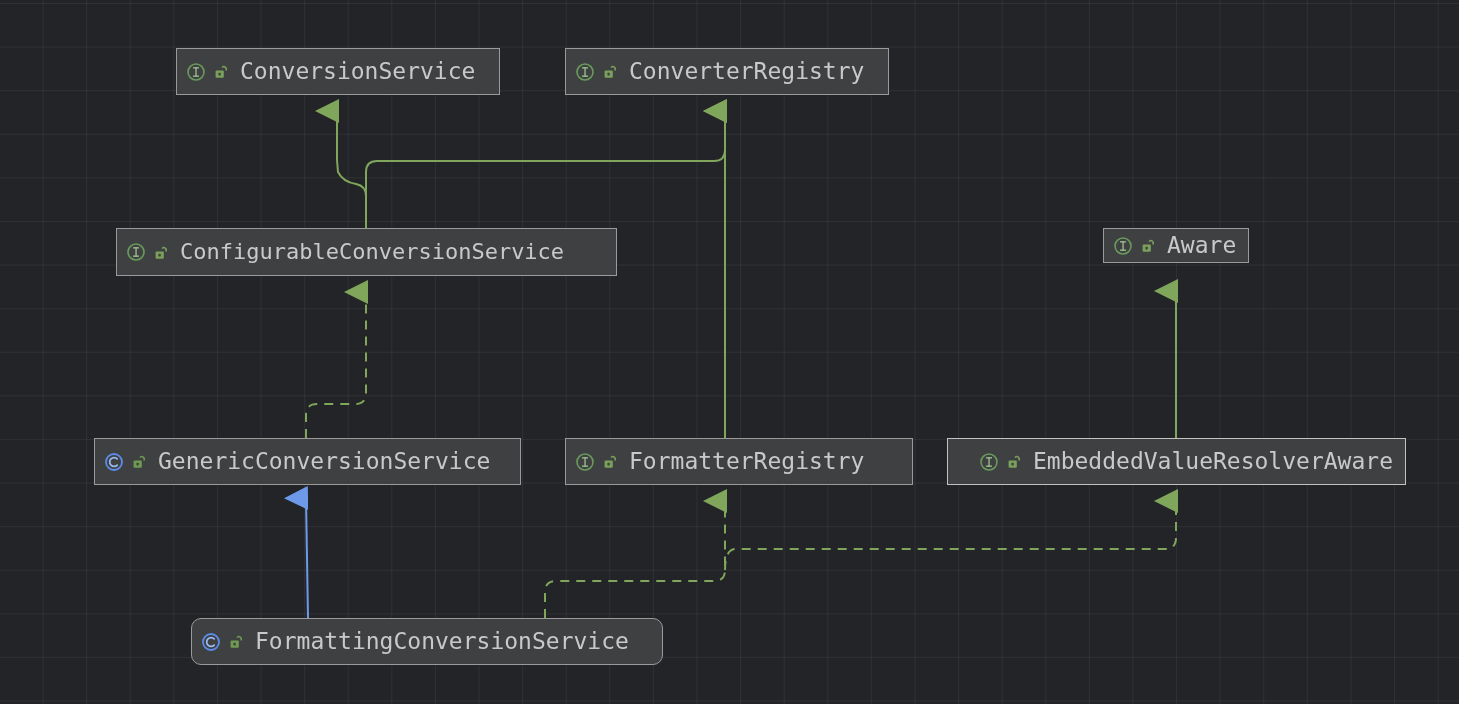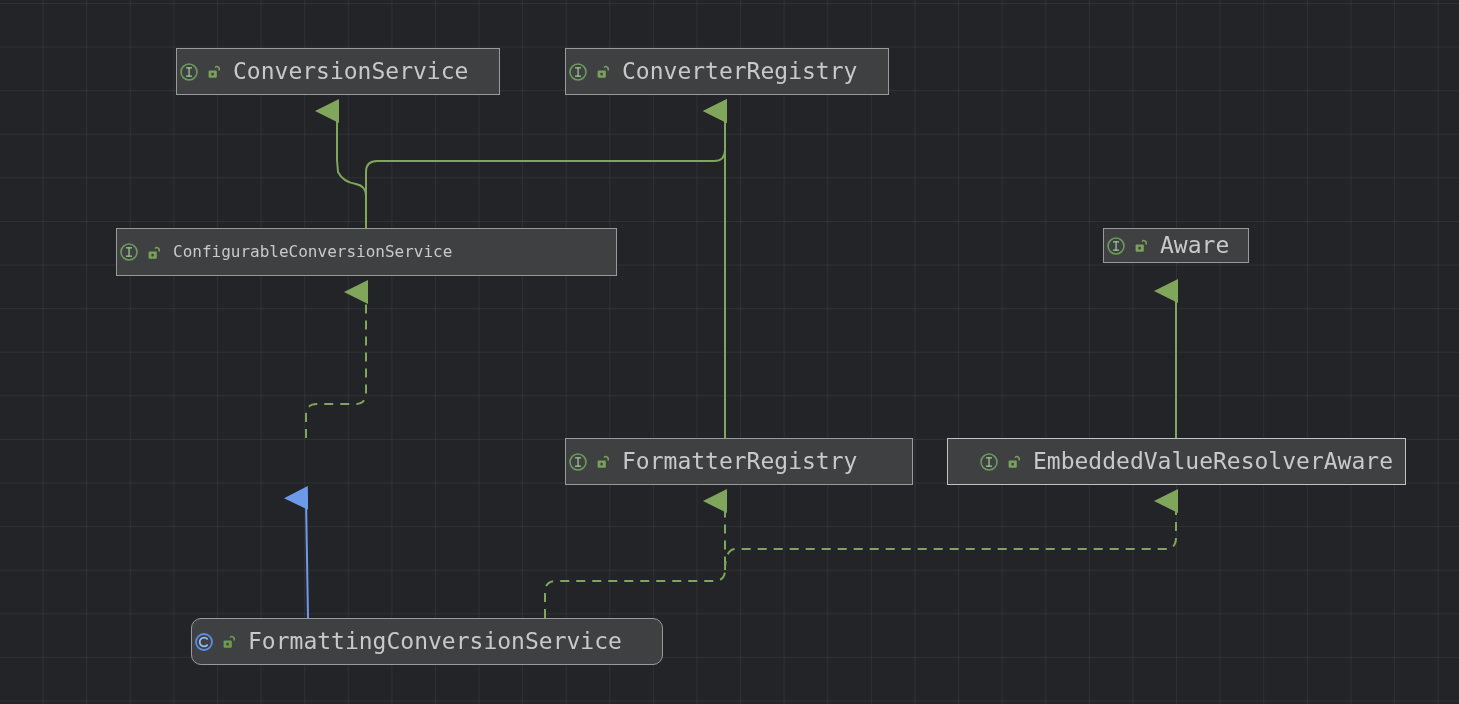--- a/index.html
+++ b/index.html
@@ -31,35 +31,35 @@
   }
   .uml-node {
     position: absolute;
     box-sizing: border-box;
     display: flex;
     align-items: center;
     background: #3e4042;
     border: 1px solid #9a9a9a;
     color: #c8c8c8;
     white-space: nowrap;
-    padding: 0 12px 0 2px;
+    padding: 0 12px 0 9px;
     letter-spacing: 0px;
   }
   .uml-node.selected {
     border-color: #c2c2c2;
   }
   .node-label {
     font-size: 23px;
     line-height: 1;
     color: #c9c9c9;
     margin-left: 10px;
     font-family: "DejaVu Sans Mono", "Liberation Mono", monospace;
   }
   .uml-node.big .node-label {
-    font-size: 16px;
+    font-size: 22px;
   }
   .icon-stereotype {
     flex: 0 0 auto;
     display: inline-block;
     width: 20px;
     height: 20px;
     position: relative;
   }
   .icon-stereotype svg { display: block; }
   .icon-visibility {
@@ -189,69 +189,85 @@
     <span class="icon-visibility">
       <svg width="16" height="17" viewBox="0 0 16 17">
         <path d="M7.5 4.2 A3 3 0 0 1 13 5.6 L13 7.4 L11.4 7.4 L11.4 5.8 A1.6 1.6 0 0 0 8.6 4.9 Z" fill="#7ba05b"></path>
         <rect x="1.6" y="7.6" width="8.2" height="7.2" rx="1" fill="#7ba05b"></rect>
         <rect x="4.4" y="9.8" width="2.4" height="2.6" rx="0.6" fill="#3e4042"></rect>
       </svg>
     </span>
     <span class="node-label">Aware</span>
   </div>
 
-
-  <div class="uml-node" style="left:565px; top:438px; width:348px; height:47px;">
-    <span class="icon-stereotype">
-      <svg width="20" height="20" viewBox="0 0 20 20">
-        <circle cx="10" cy="10" r="8" fill="none" stroke="#6a9a5b" stroke-width="1.6"></circle>
-        <rect x="7" y="5.2" width="6" height="1.3" fill="#9ec08f"></rect>
-        <rect x="9.4" y="5.2" width="1.3" height="9.6" fill="#9ec08f"></rect>
-        <rect x="7" y="13.5" width="6" height="1.3" fill="#9ec08f"></rect>
-      </svg>
-    </span>
-    <span class="icon-visibility">
-      <svg width="16" height="17" viewBox="0 0 16 17">
-        <path d="M7.5 4.2 A3 3 0 0 1 13 5.6 L13 7.4 L11.4 7.4 L11.4 5.8 A1.6 1.6 0 0 0 8.6 4.9 Z" fill="#7ba05b"></path>
-        <rect x="1.6" y="7.6" width="8.2" height="7.2" rx="1" fill="#7ba05b"></rect>
-        <rect x="4.4" y="9.8" width="2.4" height="2.6" rx="0.6" fill="#3e4042"></rect>
-      </svg>
-    </span>
-    <span class="node-label">FormatterRegistry</span>
-  </div>
-
-  <div class="uml-node selected" style="left:947px; top:438px; width:459px; height:47px;justify-content:flex-end;">
-    <span class="icon-stereotype">
-      <svg width="20" height="20" viewBox="0 0 20 20">
-        <circle cx="10" cy="10" r="8" fill="none" stroke="#6a9a5b" stroke-width="1.6"></circle>
-        <rect x="7" y="5.2" width="6" height="1.3" fill="#9ec08f"></rect>
-        <rect x="9.4" y="5.2" width="1.3" height="9.6" fill="#9ec08f"></rect>
-        <rect x="7" y="13.5" width="6" height="1.3" fill="#9ec08f"></rect>
-      </svg>
-    </span>
-    <span class="icon-visibility">
-      <svg width="16" height="17" viewBox="0 0 16 17">
-        <path d="M7.5 4.2 A3 3 0 0 1 13 5.6 L13 7.4 L11.4 7.4 L11.4 5.8 A1.6 1.6 0 0 0 8.6 4.9 Z" fill="#7ba05b"></path>
-        <rect x="1.6" y="7.6" width="8.2" height="7.2" rx="1" fill="#7ba05b"></rect>
-        <rect x="4.4" y="9.8" width="2.4" height="2.6" rx="0.6" fill="#3e4042"></rect>
-      </svg>
-    </span>
-    <span class="node-label">EmbeddedValueResolverAware</span>
-  </div>
-
-  <div class="uml-node" style="left:191px; top:618px; width:472px; height:47px;border-radius:10px;">
+  <div class="uml-node" style="left:94px; top:438px; width:427px; height:47px;">
     <span class="icon-stereotype">
       <svg width="20" height="20" viewBox="0 0 20 20">
         <circle cx="10" cy="10" r="8" fill="none" stroke="#5c8ce8" stroke-width="1.8"></circle>
         <path d="M13.2 6.9 A4.4 4.4 0 1 0 13.2 13.1" fill="none" stroke="#9bbcf0" stroke-width="1.7" stroke-linecap="round"></path>
       </svg>
     </span>
     <span class="icon-visibility">
       <svg width="16" height="17" viewBox="0 0 16 17">
         <path d="M7.5 4.2 A3 3 0 0 1 13 5.6 L13 7.4 L11.4 7.4 L11.4 5.8 A1.6 1.6 0 0 0 8.6 4.9 Z" fill="#6f9a52"></path>
         <rect x="1.6" y="7.6" width="8.2" height="7.2" rx="1" fill="#6f9a52"></rect>
         <rect x="4.4" y="9.8" width="2.4" height="2.6" rx="0.6" fill="#3e4042"></rect>
       </svg>
     </span>
+    <span class="node-label">GenericConversionService</span>
+  </div>
+
+  <div class="uml-node" style="left:565px; top:438px; width:348px; height:47px;">
+    <span class="icon-stereotype">
+      <svg width="20" height="20" viewBox="0 0 20 20">
+        <circle cx="10" cy="10" r="8" fill="none" stroke="#6a9a5b" stroke-width="1.6"></circle>
+        <rect x="7" y="5.2" width="6" height="1.3" fill="#9ec08f"></rect>
+        <rect x="9.4" y="5.2" width="1.3" height="9.6" fill="#9ec08f"></rect>
+        <rect x="7" y="13.5" width="6" height="1.3" fill="#9ec08f"></rect>
+      </svg>
+    </span>
+    <span class="icon-visibility">
+      <svg width="16" height="17" viewBox="0 0 16 17">
+        <path d="M7.5 4.2 A3 3 0 0 1 13 5.6 L13 7.4 L11.4 7.4 L11.4 5.8 A1.6 1.6 0 0 0 8.6 4.9 Z" fill="#7ba05b"></path>
+        <rect x="1.6" y="7.6" width="8.2" height="7.2" rx="1" fill="#7ba05b"></rect>
+        <rect x="4.4" y="9.8" width="2.4" height="2.6" rx="0.6" fill="#3e4042"></rect>
+      </svg>
+    </span>
+    <span class="node-label">FormatterRegistry</span>
+  </div>
+
+  <div class="uml-node selected" style="left:947px; top:438px; width:459px; height:47px;justify-content:flex-end;">
+    <span class="icon-stereotype">
+      <svg width="20" height="20" viewBox="0 0 20 20">
+        <circle cx="10" cy="10" r="8" fill="none" stroke="#6a9a5b" stroke-width="1.6"></circle>
+        <rect x="7" y="5.2" width="6" height="1.3" fill="#9ec08f"></rect>
+        <rect x="9.4" y="5.2" width="1.3" height="9.6" fill="#9ec08f"></rect>
+        <rect x="7" y="13.5" width="6" height="1.3" fill="#9ec08f"></rect>
+      </svg>
+    </span>
+    <span class="icon-visibility">
+      <svg width="16" height="17" viewBox="0 0 16 17">
+        <path d="M7.5 4.2 A3 3 0 0 1 13 5.6 L13 7.4 L11.4 7.4 L11.4 5.8 A1.6 1.6 0 0 0 8.6 4.9 Z" fill="#7ba05b"></path>
+        <rect x="1.6" y="7.6" width="8.2" height="7.2" rx="1" fill="#7ba05b"></rect>
+        <rect x="4.4" y="9.8" width="2.4" height="2.6" rx="0.6" fill="#3e4042"></rect>
+      </svg>
+    </span>
+    <span class="node-label">EmbeddedValueResolverAware</span>
+  </div>
+
+  <div class="uml-node" style="left:191px; top:618px; width:472px; height:47px;border-radius:10px;">
+    <span class="icon-stereotype">
+      <svg width="20" height="20" viewBox="0 0 20 20">
+        <circle cx="10" cy="10" r="8" fill="none" stroke="#5c8ce8" stroke-width="1.8"></circle>
+        <path d="M13.2 6.9 A4.4 4.4 0 1 0 13.2 13.1" fill="none" stroke="#9bbcf0" stroke-width="1.7" stroke-linecap="round"></path>
+      </svg>
+    </span>
+    <span class="icon-visibility">
+      <svg width="16" height="17" viewBox="0 0 16 17">
+        <path d="M7.5 4.2 A3 3 0 0 1 13 5.6 L13 7.4 L11.4 7.4 L11.4 5.8 A1.6 1.6 0 0 0 8.6 4.9 Z" fill="#6f9a52"></path>
+        <rect x="1.6" y="7.6" width="8.2" height="7.2" rx="1" fill="#6f9a52"></rect>
+        <rect x="4.4" y="9.8" width="2.4" height="2.6" rx="0.6" fill="#3e4042"></rect>
+      </svg>
+    </span>
     <span class="node-label">FormattingConversionService</span>
   </div>
 
 </div>
 
 </body></html>

